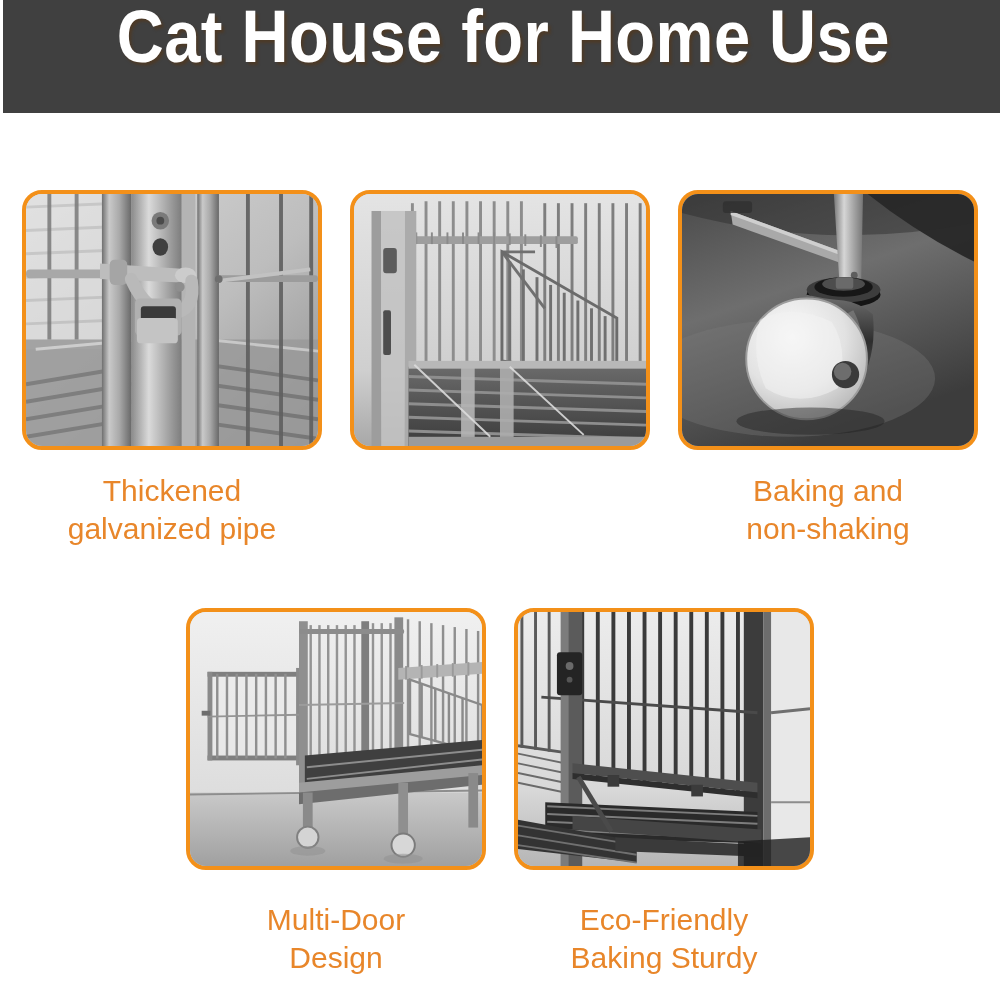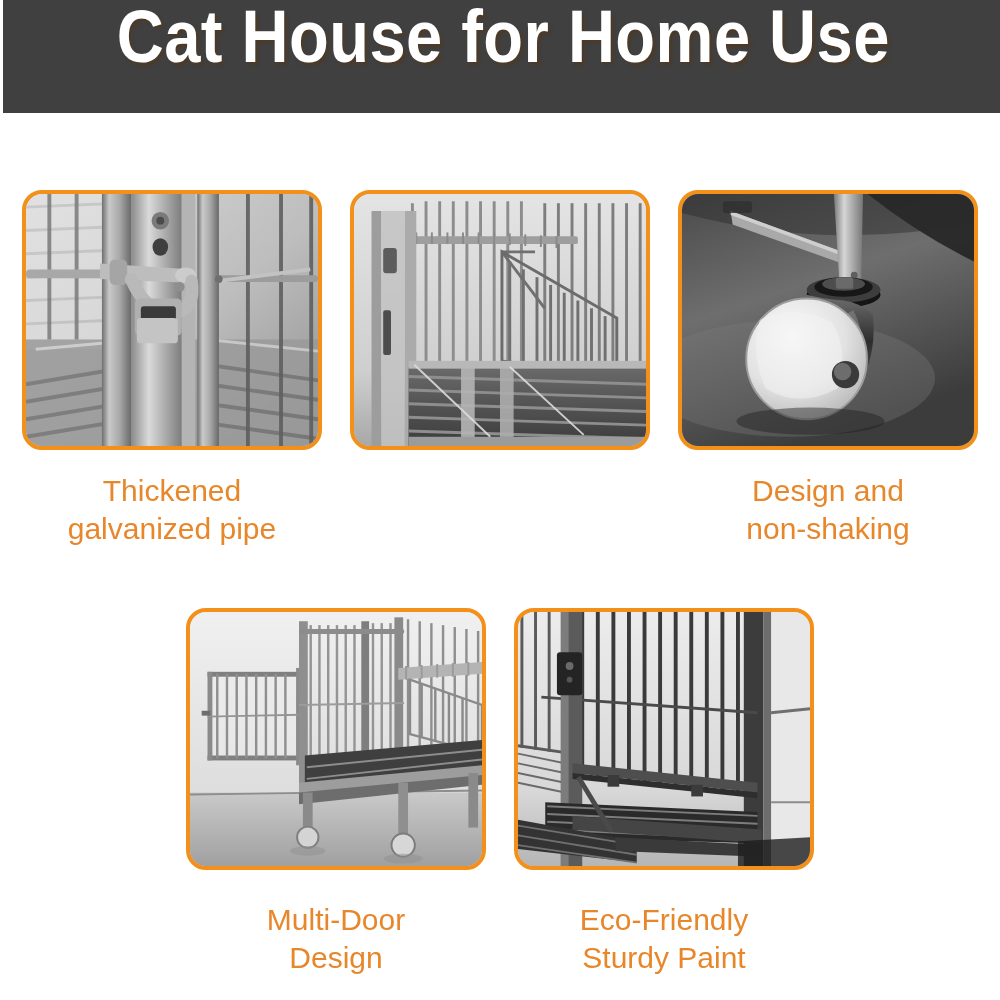--- a/index.html
+++ b/index.html
@@ -351,21 +351,21 @@
 
           <ellipse cx="128" cy="170" rx="62" ry="62" fill="url(#f3wheel)"></ellipse>
           <ellipse cx="128" cy="170" rx="62" ry="62" fill="none" stroke="#9d9d9d" stroke-width="2"></ellipse>
           <path d="M80,130 Q112,112 154,132 Q172,160 160,200 Q120,222 86,200 Q70,166 80,130 Z" fill="#f2f2f2" opacity="0.55"></path>
           <ellipse cx="168" cy="186" rx="14" ry="14" fill="#3a3a3a"></ellipse>
           <ellipse cx="165" cy="183" rx="9" ry="9" fill="#6d6d6d"></ellipse>
 
           <ellipse cx="132" cy="234" rx="76" ry="14" fill="#1f1f1f" opacity="0.45"></ellipse>
         </svg>
       </div>
-      <div class="caption">Design and
+      <div class="caption">Baking and
 non-shaking</div>
     </div>
 
   </div>
 
   <div class="row row-bottom">
 
     <div class="feature">
       <div class="photo-frame tall">
         <svg class="photo" viewBox="0 0 300 262" preserveAspectRatio="xMidYMid slice">
@@ -547,18 +547,18 @@
 
           <path d="M56,210 L250,224 L250,238 L56,224 Z" fill="#454545"></path>
           <path d="M100,232 L250,240 L250,252 L100,246 Z" fill="#3a3a3a"></path>
 
           <path d="M226,236 L300,232 L300,262 L226,262 Z" fill="#1e1e1e" opacity="0.8"></path>
 
           <line x1="62" y1="170" x2="96" y2="226" stroke="#4a4a4a" stroke-width="5"></line>
         </svg>
       </div>
       <div class="caption caption-bottom">Eco-Friendly
-Sturdy Paint</div>
+Baking Sturdy</div>
     </div>
 
   </div>
 
 </div>
 
 </body></html>

